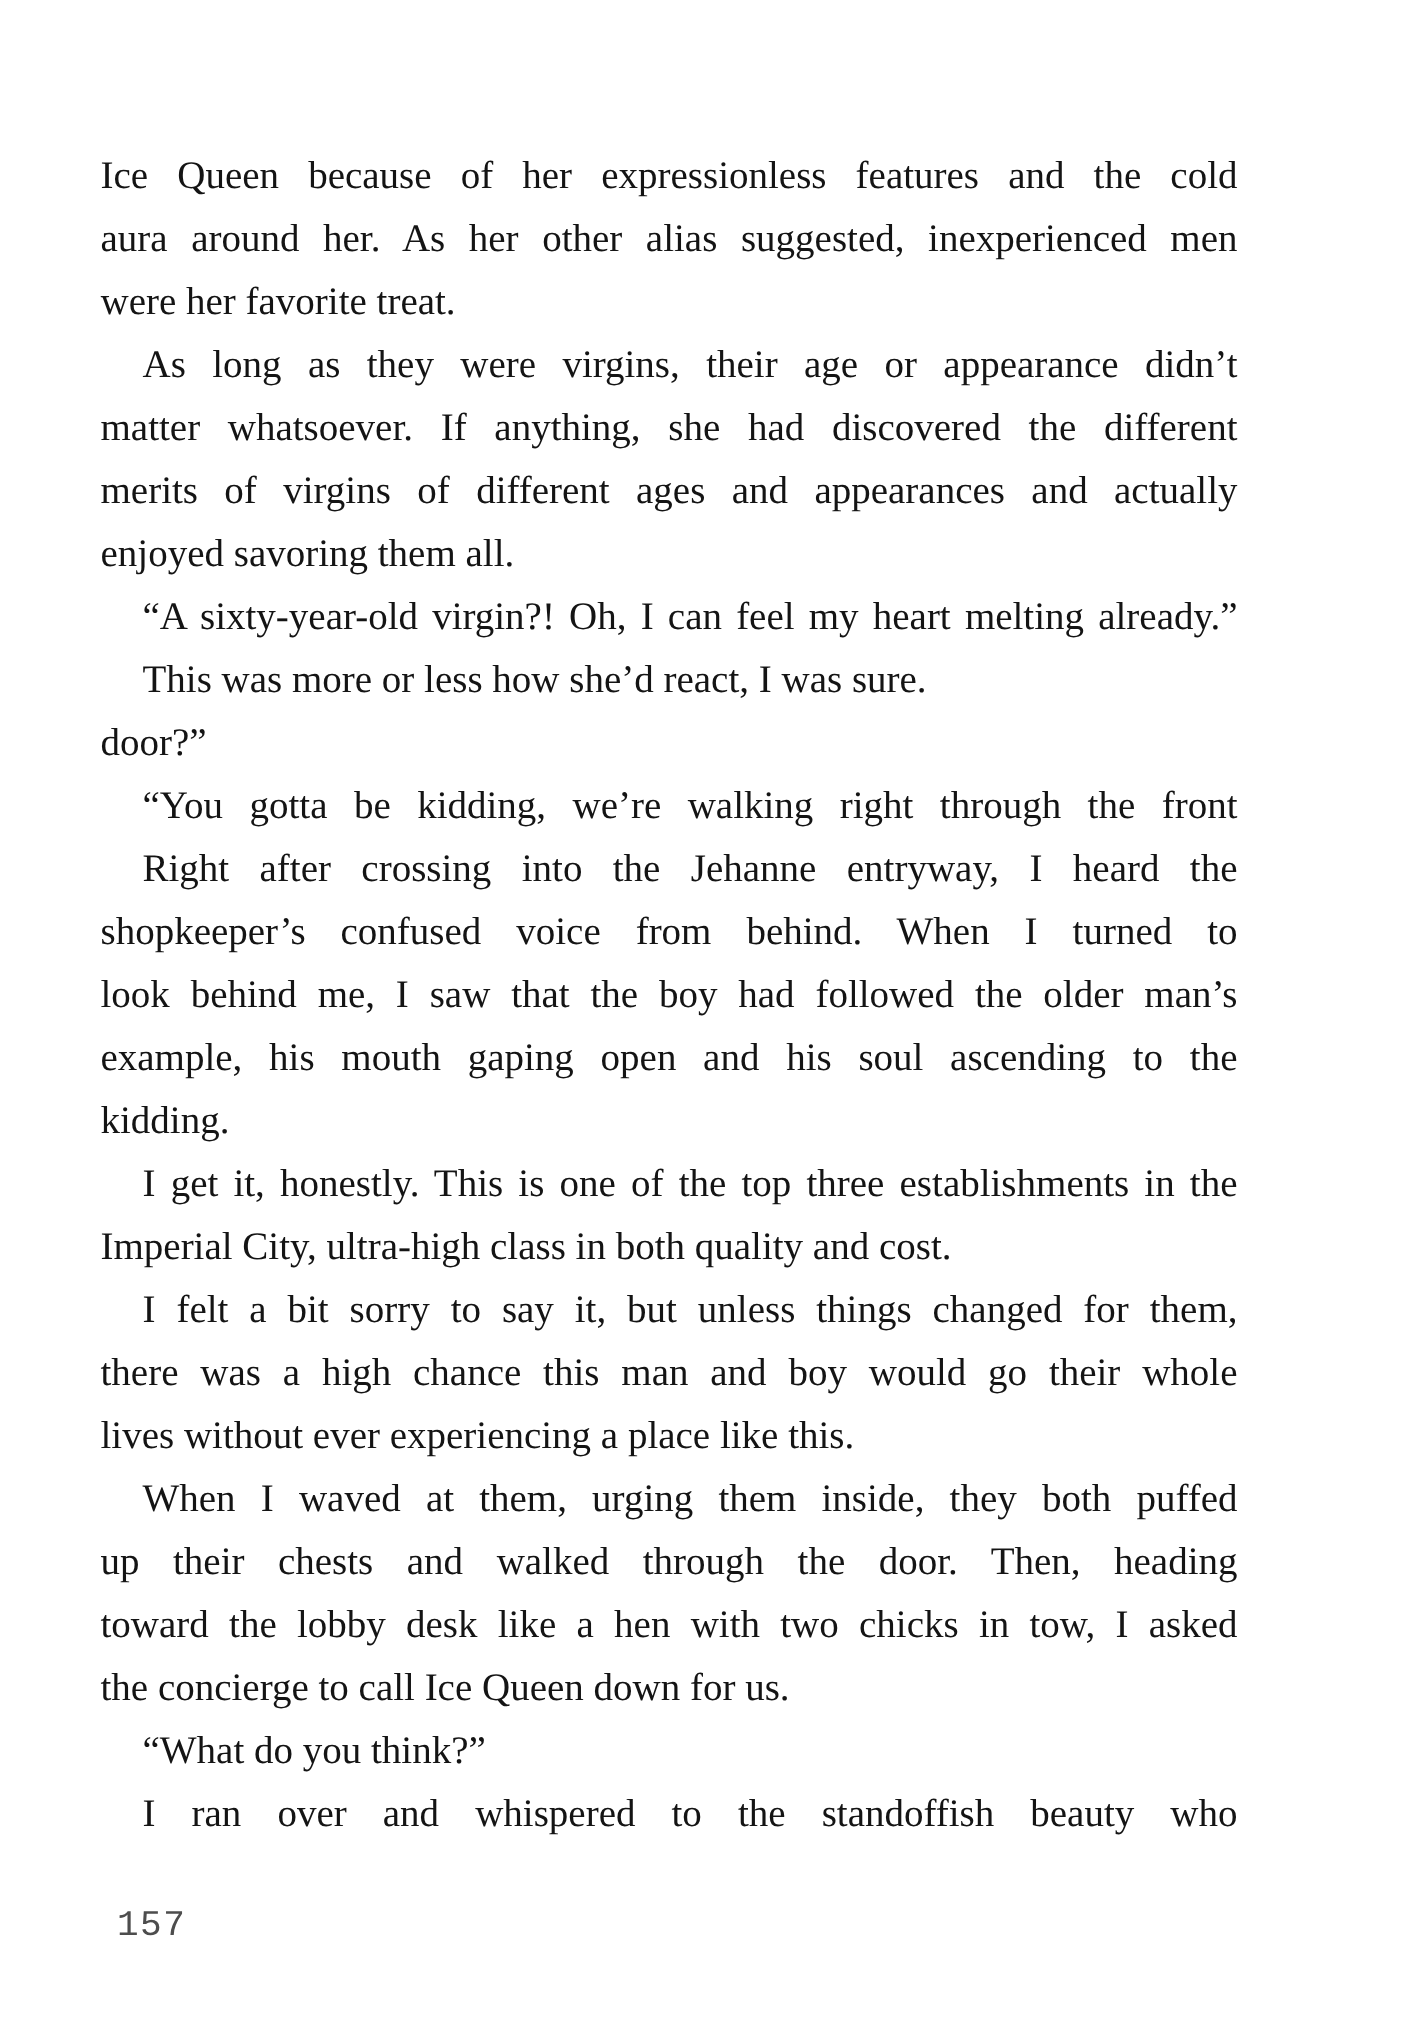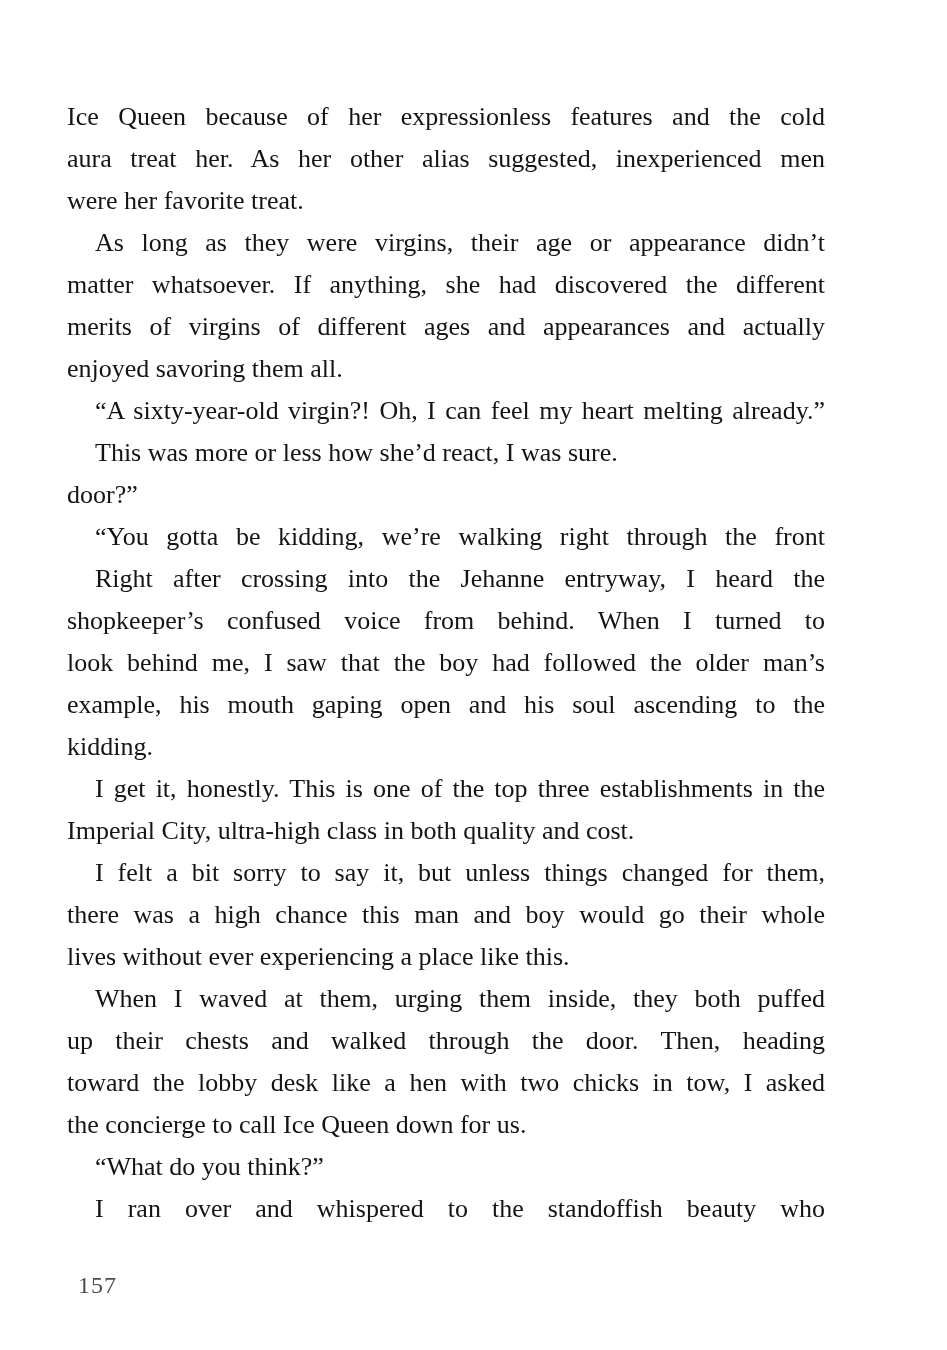--- a/index.html
+++ b/index.html
@@ -36,34 +36,34 @@
   }
   .line.indent {
     padding-left: 28px;
   }
   .line.italic {
   }
   .page-number {
     position: absolute;
     left: 78px;
     top: 1270px;
-    font-family: Liberation Serif, serif;
+    font-family: Liberation Mono, monospace;
     font-size: 24px;
     line-height: 30px;
     color: #4d4d4d;
     letter-spacing: 1px;
   }
 </style>
 </head>
 <body>
 
 <div class="page">
   <div class="text-block" id="text-lines">
       <div class="line full">Ice Queen because of her expressionless features and the cold</div>
-      <div class="line full">aura treat her. As her other alias suggested, inexperienced men</div>
+      <div class="line full">aura around her. As her other alias suggested, inexperienced men</div>
       <div class="line">were her favorite treat.</div>
       <div class="line full indent">As long as they were virgins, their age or appearance didn’t</div>
       <div class="line full">matter whatsoever. If anything, she had discovered the different</div>
       <div class="line full">merits of virgins of different ages and appearances and actually</div>
       <div class="line">enjoyed savoring them all.</div>
       <div class="line full indent italic">“A sixty-year-old virgin?! Oh, I can feel my heart melting already.”</div>
       <div class="line indent">This was more or less how she’d react, I was sure.</div>
       <div class="line">door?”</div>
       <div class="line full indent">“You gotta be kidding, we’re walking right through the front</div>
       <div class="line full indent">Right after crossing into the Jehanne entryway, I heard the</div>

